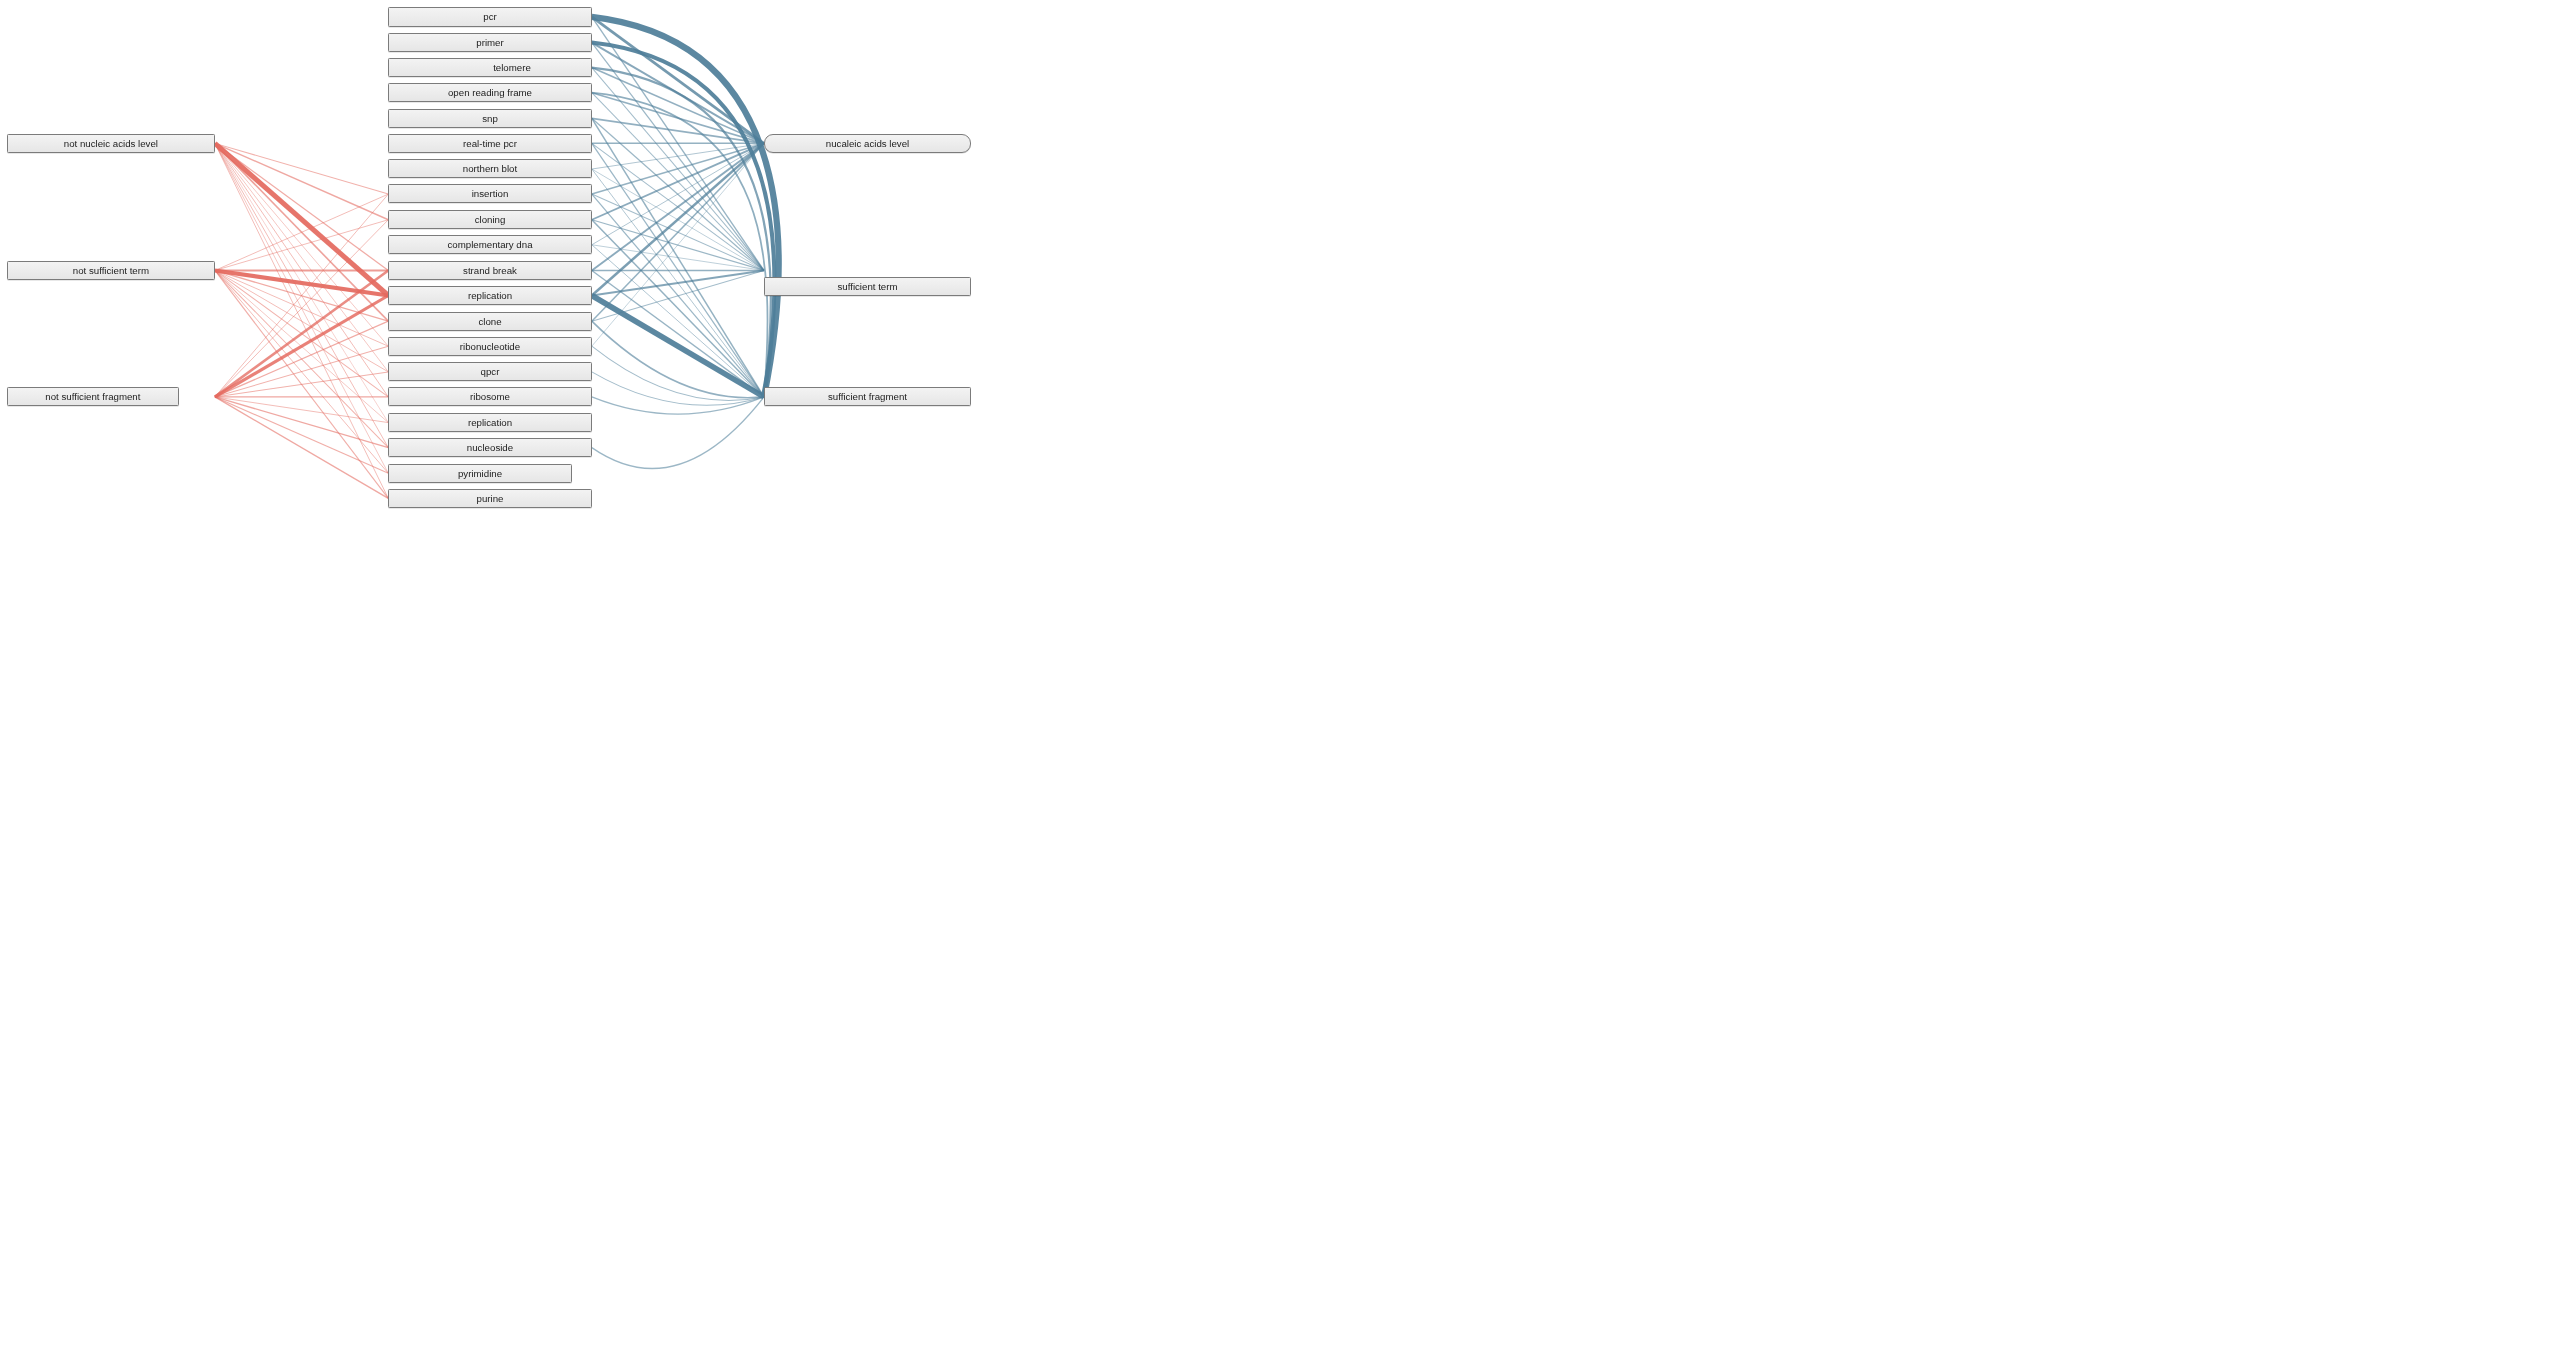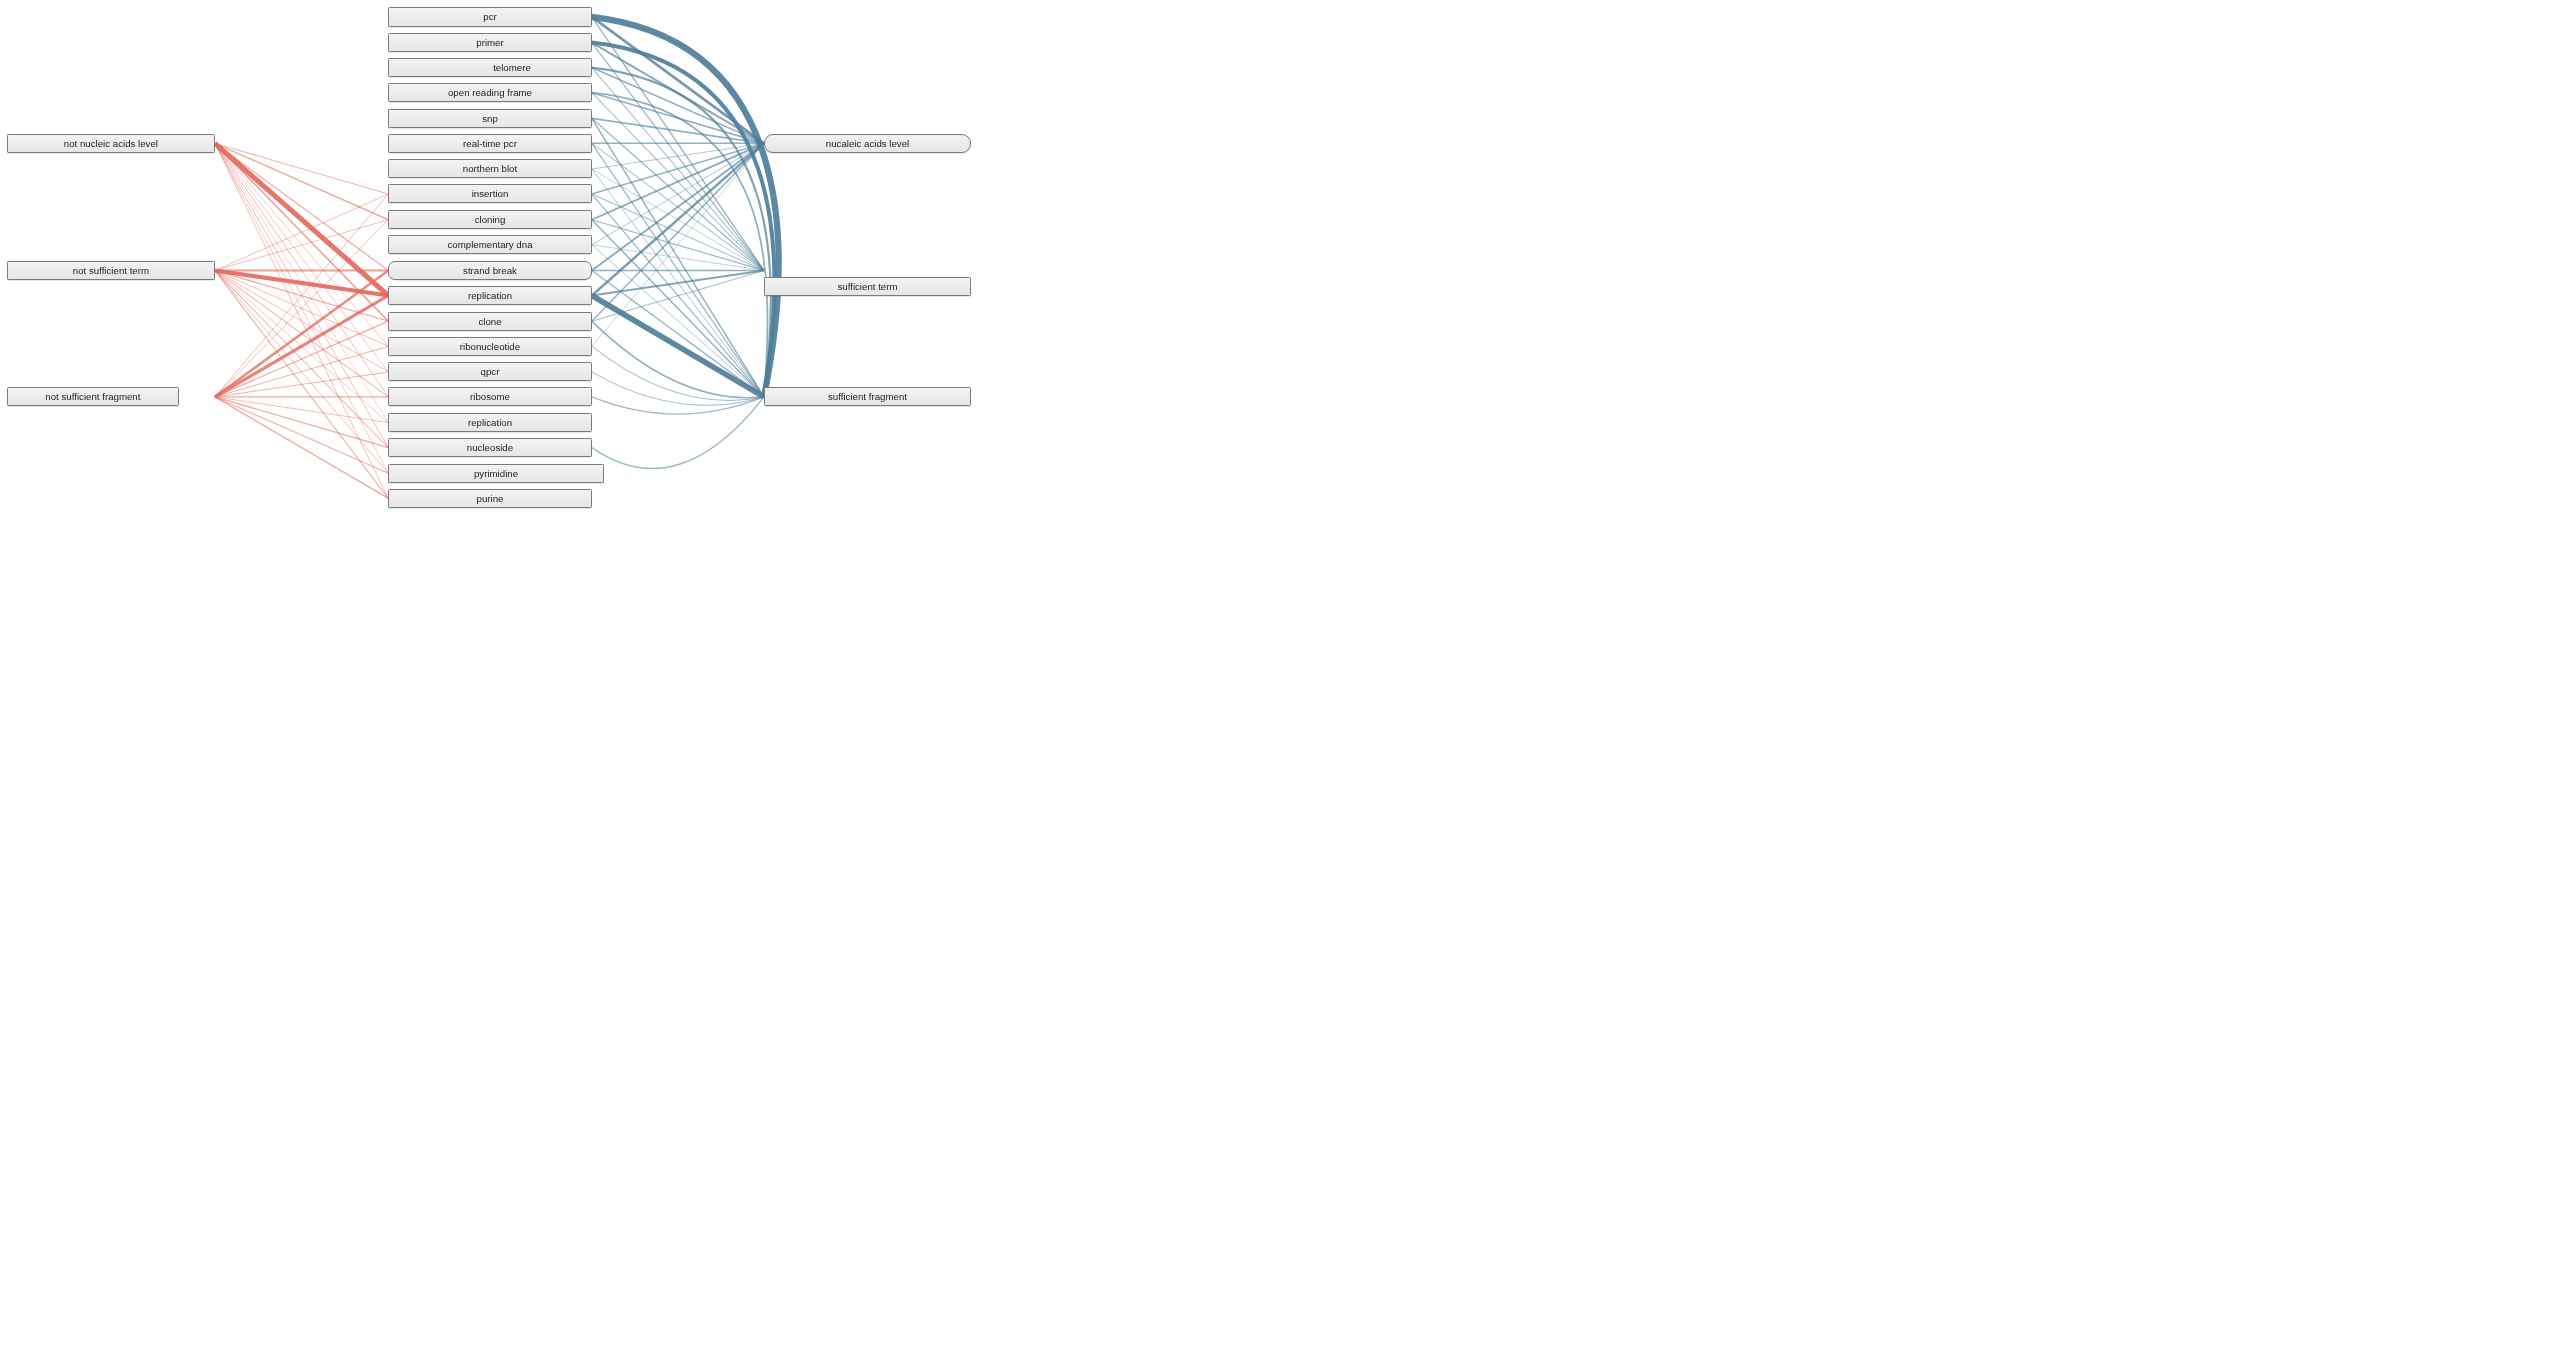--- a/index.html
+++ b/index.html
@@ -114,28 +114,28 @@
       <div class="node" style="left: 388px; top: 7.2px; width: 204px; height: 19.4px;">pcr</div>
       <div class="node" style="left: 388px; top: 33px; width: 204px; height: 19.4px;">primer</div>
       <div class="node" style="left: 388px; top: 58px; width: 204px; height: 19.4px; padding-left: 44px;">telomere</div>
       <div class="node" style="left: 388px; top: 83px; width: 204px; height: 19.4px;">open reading frame</div>
       <div class="node" style="left: 388px; top: 109px; width: 204px; height: 19.4px;">snp</div>
       <div class="node" style="left: 388px; top: 134px; width: 204px; height: 19.4px;">real-time pcr</div>
       <div class="node" style="left: 388px; top: 159px; width: 204px; height: 19.4px;">northern blot</div>
       <div class="node" style="left: 388px; top: 184px; width: 204px; height: 19.4px;">insertion</div>
       <div class="node" style="left: 388px; top: 210px; width: 204px; height: 19.4px;">cloning</div>
       <div class="node" style="left: 388px; top: 235px; width: 204px; height: 19.4px;">complementary dna</div>
-      <div class="node" style="left: 388px; top: 261px; width: 204px; height: 19.4px; border-radius: 7px;">strand break</div>
+      <div class="node" style="left: 388px; top: 261px; width: 204px; height: 19.4px;">strand break</div>
       <div class="node" style="left: 388px; top: 286px; width: 204px; height: 19.4px;">replication</div>
       <div class="node" style="left: 388px; top: 312px; width: 204px; height: 19.4px;">clone</div>
       <div class="node" style="left: 388px; top: 337px; width: 204px; height: 19.4px;">ribonucleotide</div>
       <div class="node" style="left: 388px; top: 362px; width: 204px; height: 19.4px;">qpcr</div>
       <div class="node" style="left: 388px; top: 387px; width: 204px; height: 19.4px;">ribosome</div>
       <div class="node" style="left: 388px; top: 413px; width: 204px; height: 19.4px;">replication</div>
       <div class="node" style="left: 388px; top: 438px; width: 204px; height: 19.4px;">nucleoside</div>
-      <div class="node" style="left: 388px; top: 464px; width: 216px; height: 19.4px;">pyrimidine</div>
+      <div class="node" style="left: 388px; top: 464px; width: 184px; height: 19.4px;">pyrimidine</div>
       <div class="node" style="left: 388px; top: 489px; width: 204px; height: 19.4px;">purine</div>
       <div class="node" style="left: 764px; top: 134px; width: 207px; height: 19.4px; border-radius: 9px;">nucaleic acids level</div>
       <div class="node" style="left: 764px; top: 277px; width: 207px; height: 19.4px;">sufficient term</div>
       <div class="node" style="left: 764px; top: 387px; width: 207px; height: 19.4px;">sufficient fragment</div>
     </div>
 </div>
 
 
 </body></html>

